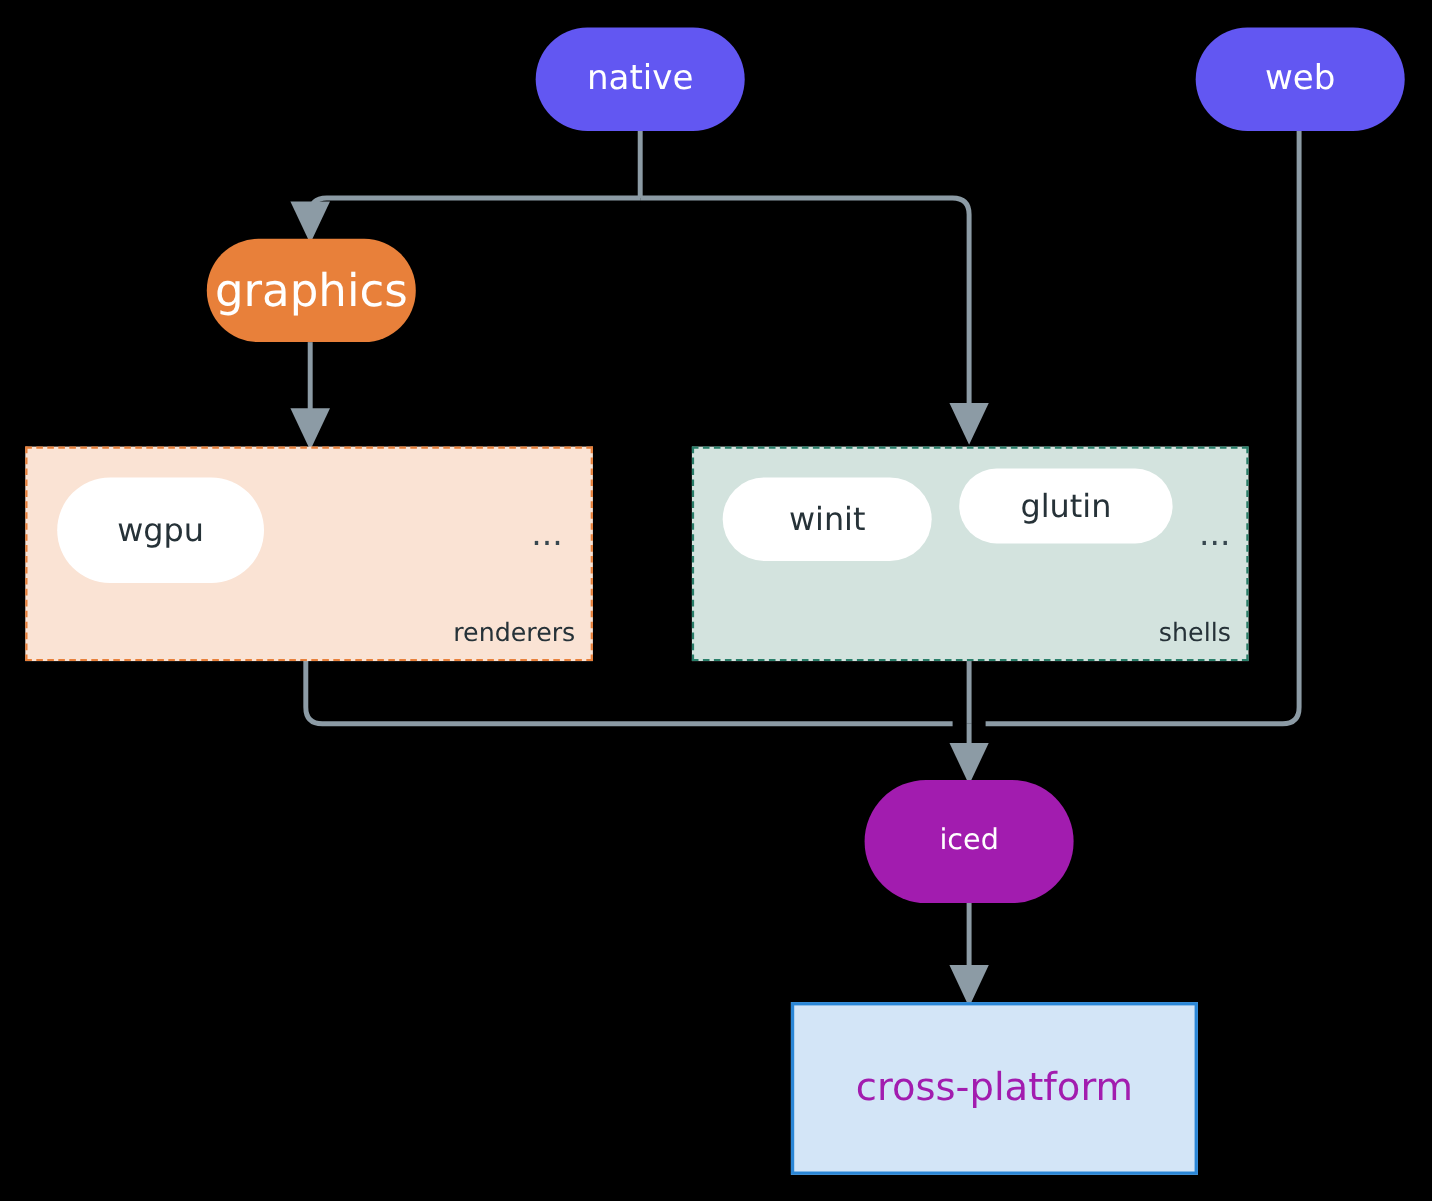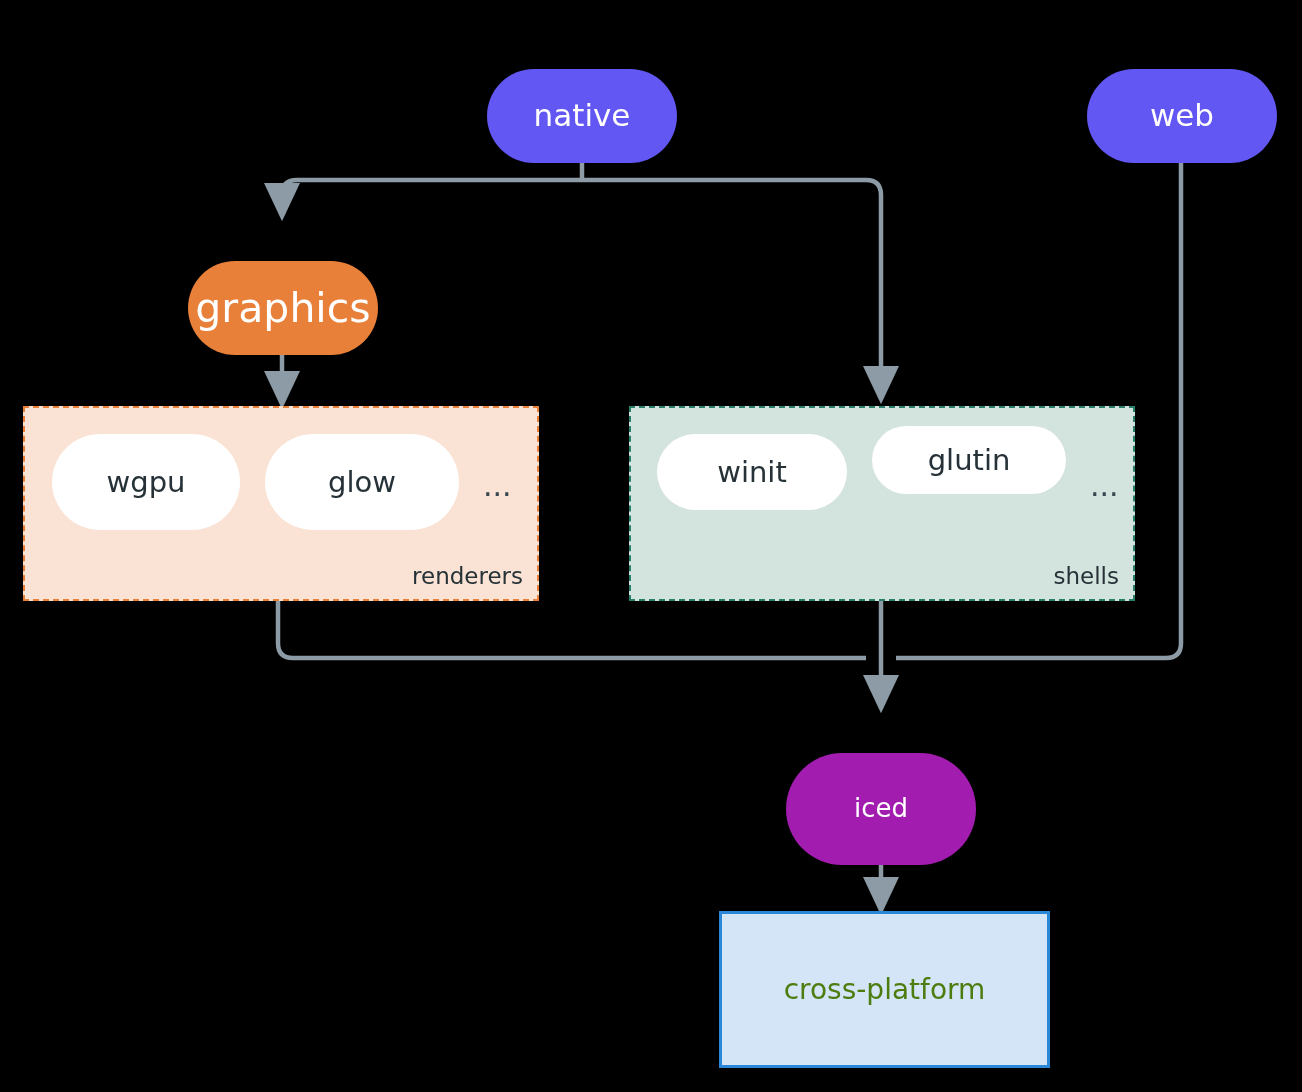--- a/index.html
+++ b/index.html
@@ -27,21 +27,20 @@
     position: absolute;
     display: flex;
     align-items: center;
     justify-content: center;
     box-sizing: border-box;
     text-align: center;
     line-height: 1.28;
   }
   .pill {
     border-radius: 999px;
-    margin-top: 44px;
   }
   
   .node-native {
     left: 487px; top: 25px; width: 190px; height: 94px;
     background: #6257F2;
     color: #FFFFFF;
     font-size: 31px;
   }
   .node-web {
     left: 1087px; top: 25px; width: 190px; height: 94px;
@@ -56,25 +55,25 @@
     color: #FFFFFF;
     font-size: 41px;
   }
   .node-iced {
     left: 786px; top: 709px; width: 190px; height: 112px;
     background: #a21caf;
     color: #FFFFFF;
     font-size: 26px;
   }
   .node-app {
-    left: 719px; top: 911px; width: 331px; height: 157px;
+    left: 719px; top: 911px; width: 370px; height: 157px;
     background: #D3E5F7;
     border: 3px solid #2A86D6;
-    color: #4d7c0f;
-    font-size: 28px;
+    color: #a21caf;
+    font-size: 35px;
     flex-direction: column;
   }
   .node-app .line {
     display: block;
   }
   
   .cluster {
     position: absolute;
     box-sizing: border-box;
   }
@@ -156,21 +155,20 @@
   </svg>
 
   <div class="node pill node-native">native</div>
 
   <div class="node pill node-web">web</div>
 
   <div class="node pill node-graphics">graphics</div>
 
   <div class="cluster cluster-renderers">
     <div class="leaf leaf-wgpu">wgpu</div>
-    <div class="leaf leaf-glow">glow</div>
     <div class="ellipsis ell-rend">...</div>
     <div class="cluster-label">renderers</div>
   </div>
 
   <div class="cluster cluster-shells">
     <div class="leaf leaf-winit">winit</div>
     <div class="leaf leaf-glutin">glutin</div>
     <div class="ellipsis ell-shell">...</div>
     <div class="cluster-label">shells</div>
   </div>

